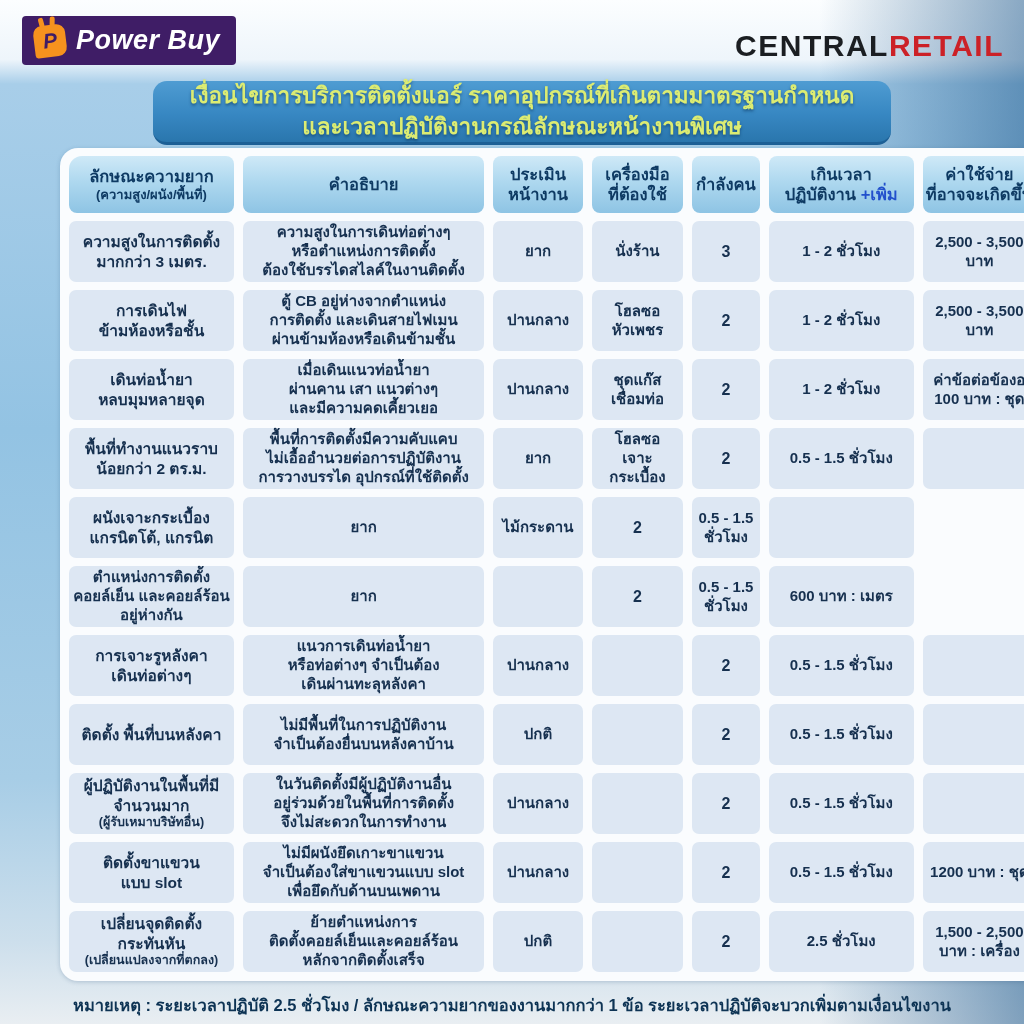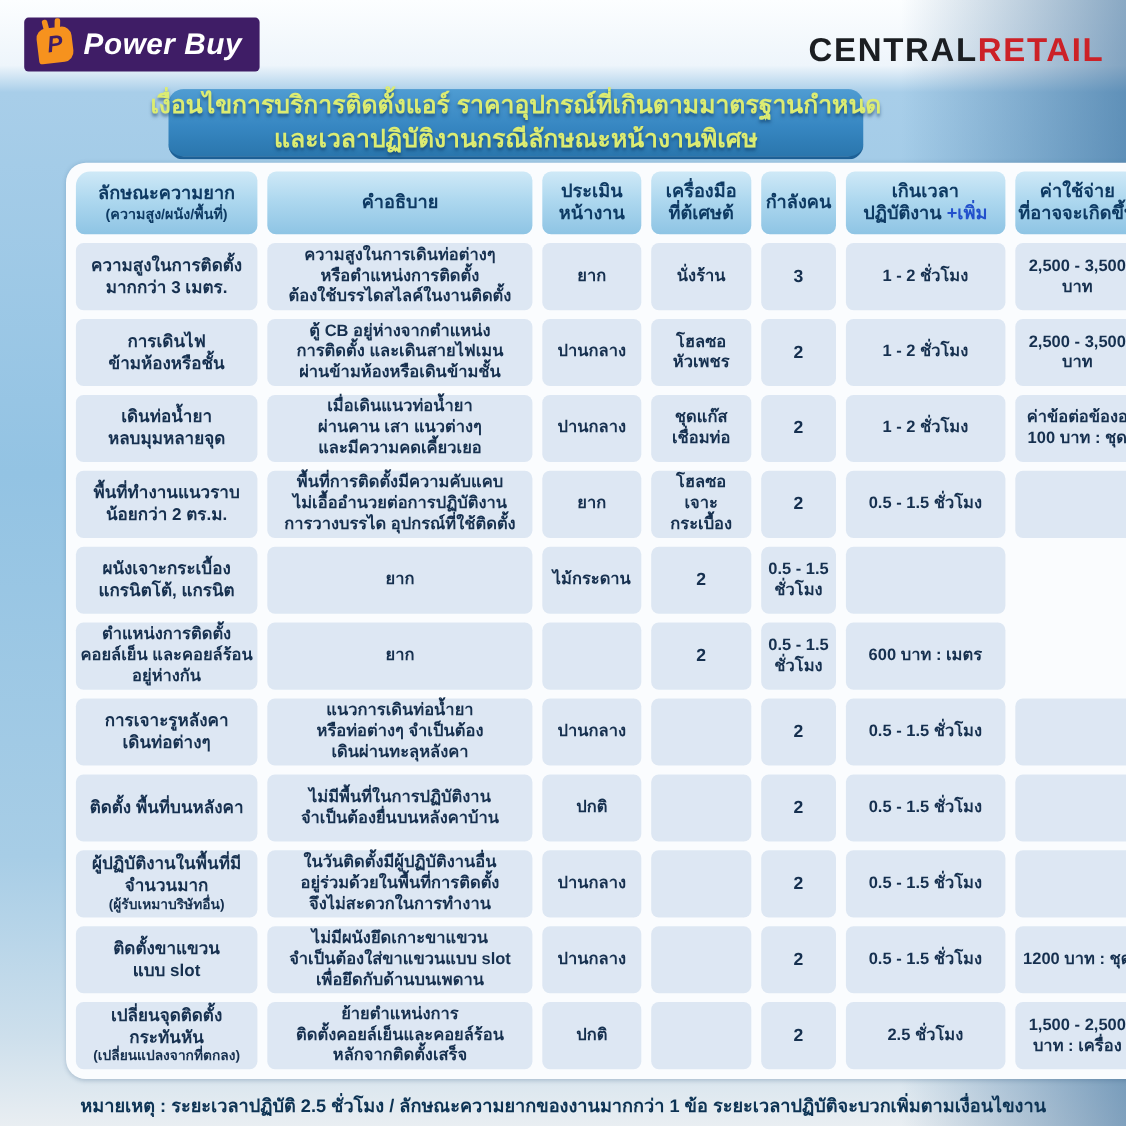--- a/index.html
+++ b/index.html
@@ -23,21 +23,21 @@
     border-radius:9px 9px 9px 3px;transform:rotate(-7deg);
     display:flex;align-items:center;justify-content:center;}
   .plug b{color:#3f1d66;font-size:21px;font-style:italic;font-weight:bold;}
   .prong{position:absolute;width:5px;height:10px;background:#f6921e;top:-8px;border-radius:2px;}
   .p1{left:7px;transform:rotate(-8deg);} .p2{left:18px;transform:rotate(8deg);}
   .pb-text{color:#ffffff;font-size:27px;font-weight:bold;font-style:italic;letter-spacing:.5px;}
   .cr-logo{position:absolute;right:20px;top:29px;font-size:30px;font-weight:bold;letter-spacing:1.5px;}
   .cr-central{color:#1b1e22;} .cr-retail{color:#cc2127;}
   
   .banner{
-    position:absolute;left:153px;top:81px;width:632px;height:64px;
+    position:absolute;left:153px;top:81px;width:738px;height:64px;
     background:linear-gradient(to bottom,#4f9cd2 0%,#3787c2 55%,#2a76ad 100%);
     border-radius:14px;border-bottom:3px solid #1d6096;box-sizing:border-box;
     display:flex;flex-direction:column;align-items:center;justify-content:center;gap:2px;
   }
   .banner div{
     color:#dcec72;font-size:22.5px;font-weight:bold;line-height:1.25;
     text-shadow:0 2px 3px rgba(10,50,90,.55);white-space:nowrap;
   }
   
   .card{
@@ -104,21 +104,21 @@
   <div class="card">
     <div class="grid thead">
       <div class="hcell">
         <div class="h-main">ลักษณะความยาก</div>
         <div class="h-sub">(ความสูง/ผนัง/พื้นที่)</div>
       </div>
       <div class="hcell">คำอธิบาย</div>
       <div class="hcell">ประเมิน
 หน้างาน</div>
       <div class="hcell">เครื่องมือ
-ที่ต้เศษต้</div>
+ที่ต้องใช้</div>
       <div class="hcell">กำลังคน</div>
       <div class="hcell">
         <div>เกินเวลา</div>
         <div><span>ปฏิบัติงาน</span> <span class="plus">+เพิ่ม</span></div>
       </div>
       <div class="hcell">ค่าใช้จ่าย
 ที่อาจจะเกิดขึ้น</div>
     </div>
     <div id="rows">
   <div class="grid trow">

